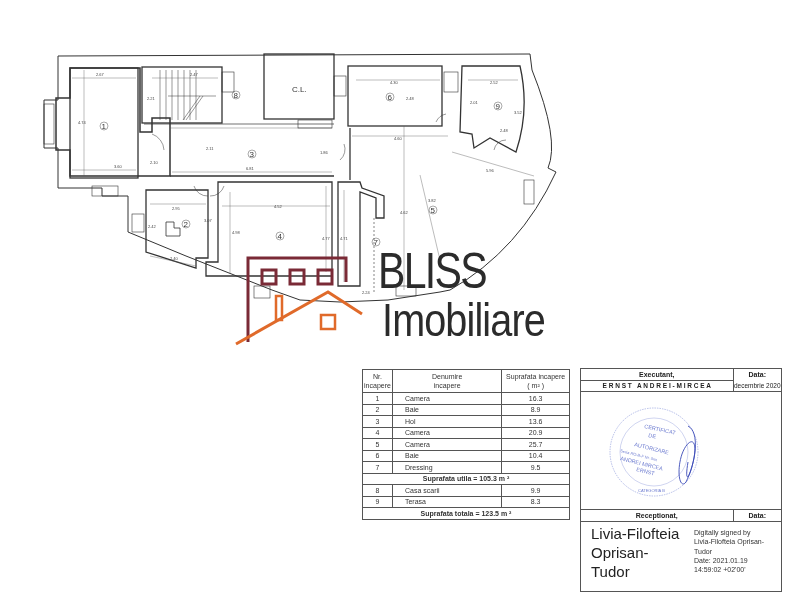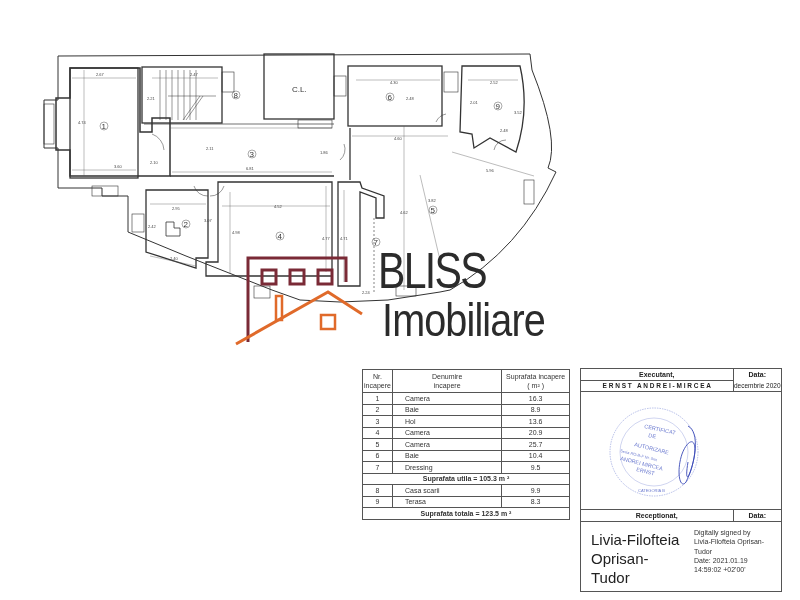--- a/index.html
+++ b/index.html
@@ -20,21 +20,21 @@
   #room-table th { height:22px; text-align:center; vertical-align:middle; line-height:9px; }
   #room-table td.c { text-align:center; }
   #room-table td.l { text-align:left; padding-left:12px; }
   #room-table td.sum { text-align:center; font-weight:bold; }
   
   #sig-box { left:580px; top:368px; width:200px; height:222px; border:1px solid #555; }
   #sig-table { width:100%; border-collapse:collapse; font-size:7px; }
   #sig-table td { border-bottom:1px solid #555; padding:0; text-align:center; }
   .vdiv { border-left:1px solid #555; }
   #stamp { left:604px; top:402px; width:108px; height:98px; }
-  #signed-name { left:591px; top:524px; font-size:15px; color:#222; line-height:19px;margin-top:6px; }
+  #signed-name { left:591px; top:524px; font-size:15px; color:#222; line-height:19px; }
   #signed-meta { left:694px; top:528px; font-size:7px; color:#333; line-height:9.3px; }
 </style>
 </head>
 <body>
 
 <svg id="plan" class="abs" viewBox="0 0 800 360" xmlns="http://www.w3.org/2000/svg">
   <g fill="none" stroke="#333" stroke-width="1">
 
     <path d="M58,56 L530,54 L532,70 Q560,140 548,168 L556,172 Q520,250 450,290 L440,292 L388,300 L340,302 L300,300 L272,290 L186,256 L128,232 L128,196 L102,196 L102,188 L58,188 L58,148 L44,148 L44,100 L58,100 Z"></path>
     <path d="M70,68 L140,68 L140,132 L152,132 L152,118 L170,118 L170,176 L70,176 L70,150 L56,150 L56,98 L70,98 Z" stroke-width="1.5"></path>

